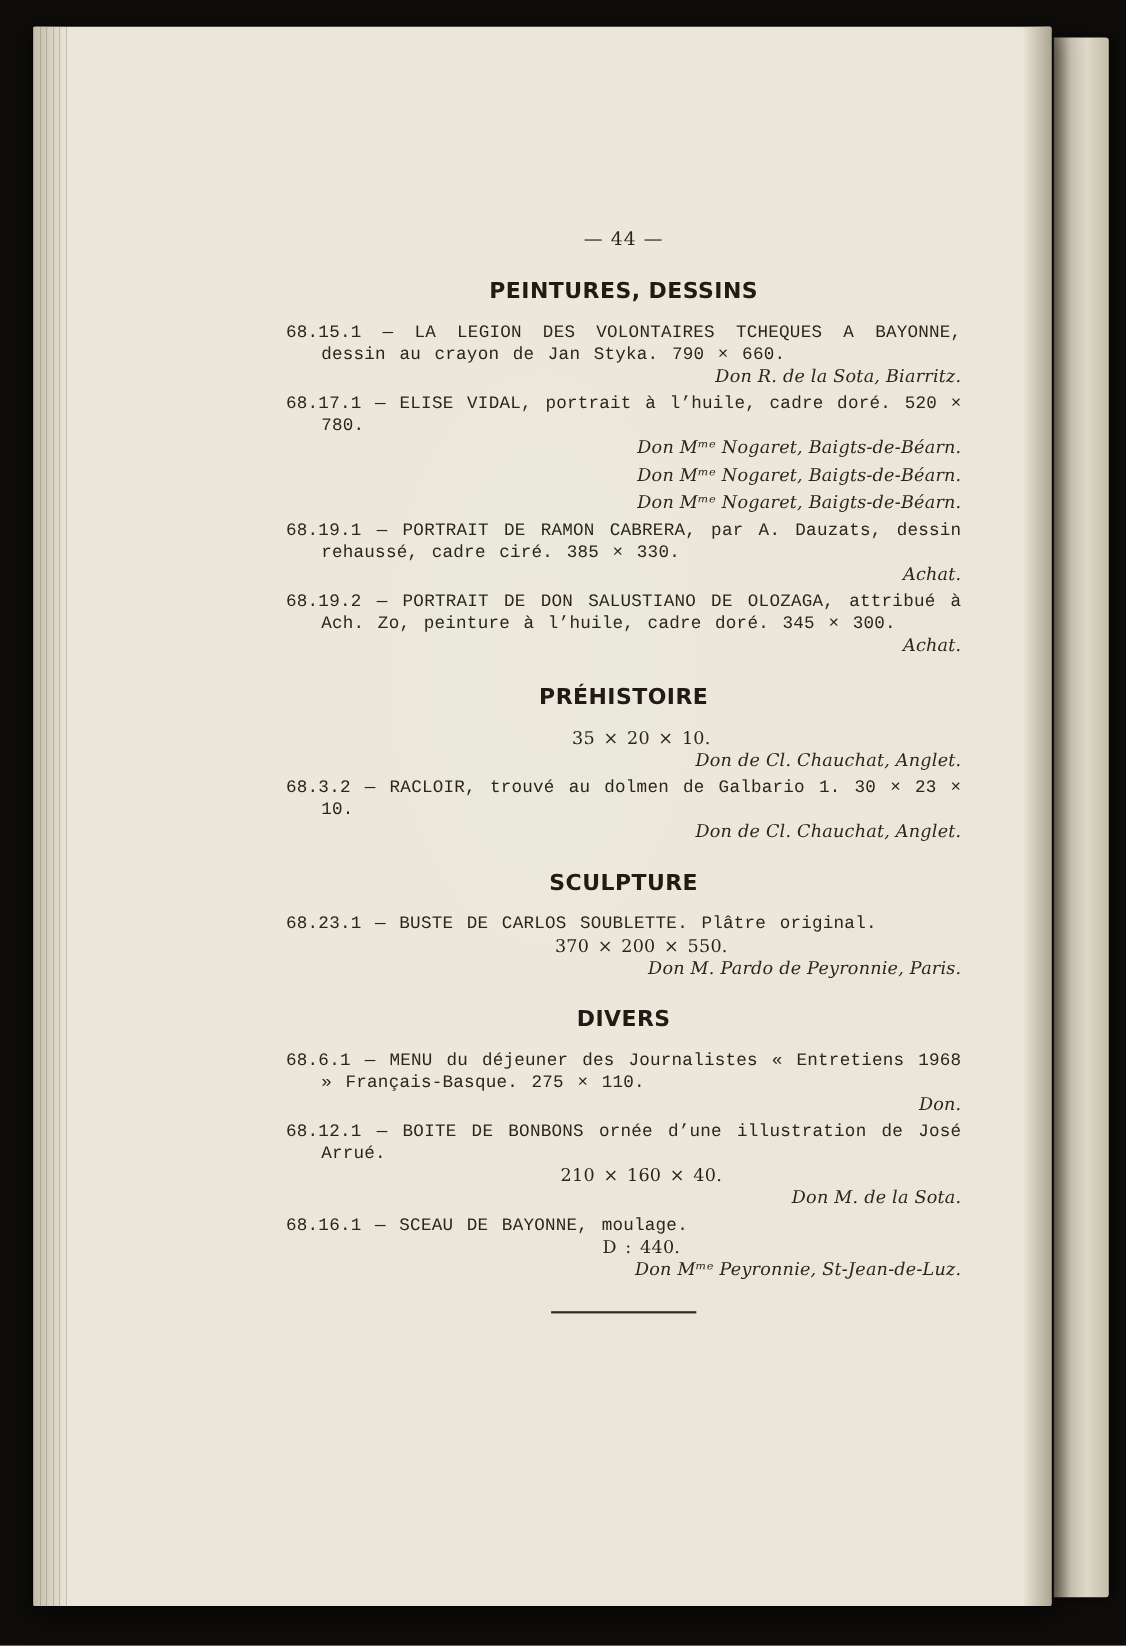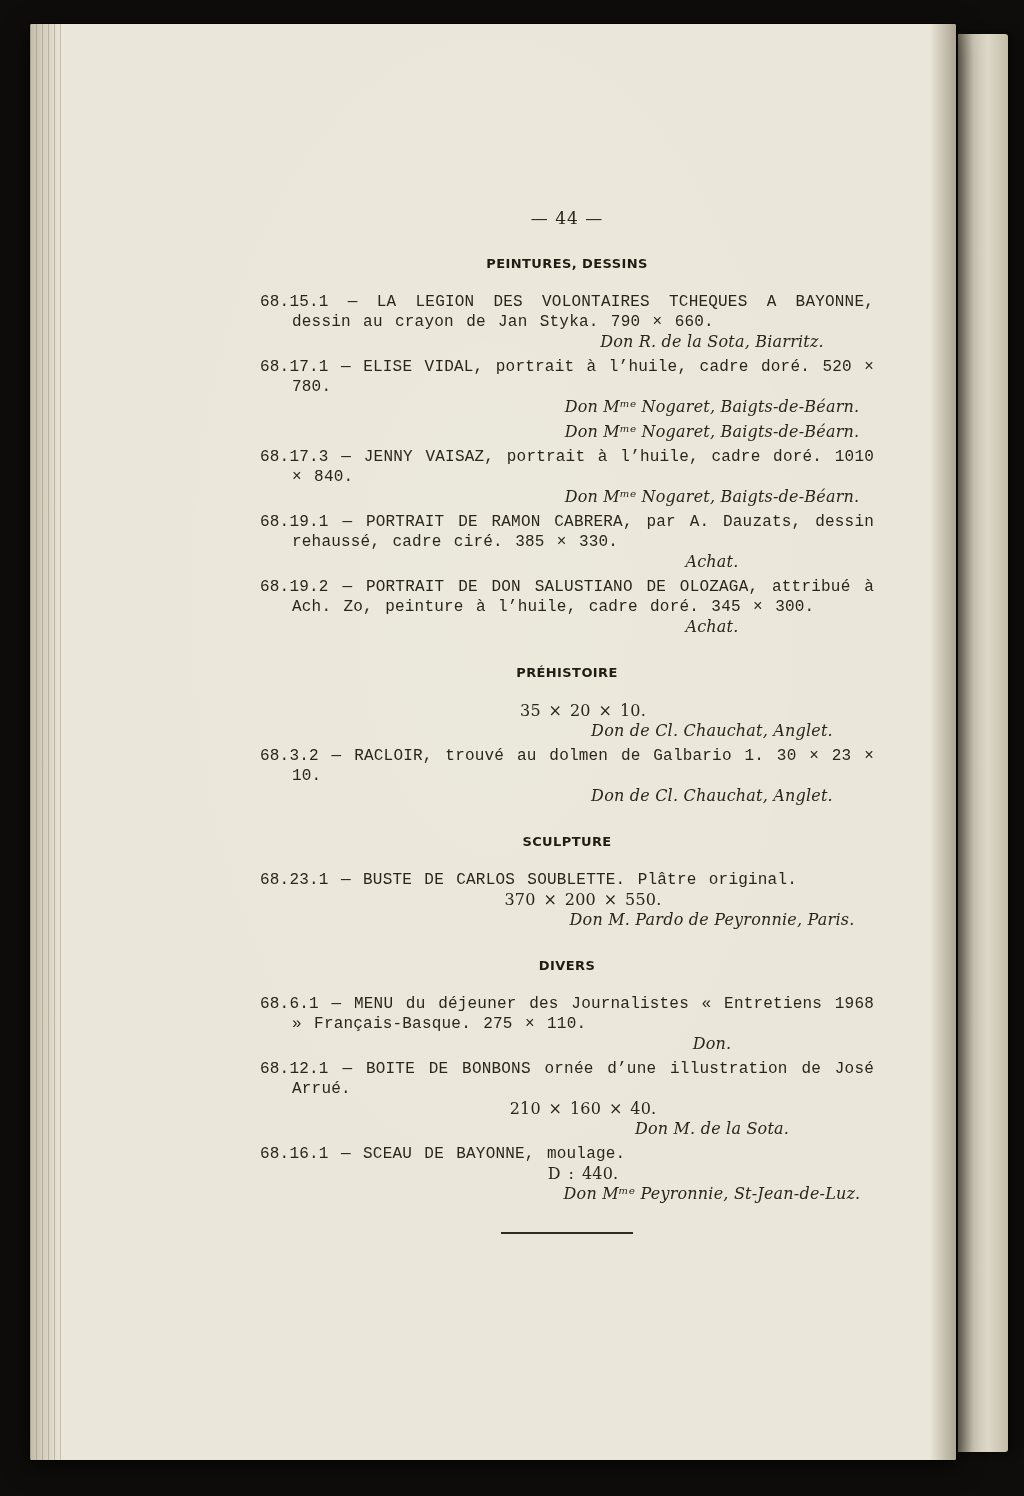--- a/index.html
+++ b/index.html
@@ -56,21 +56,21 @@
   }
   .page-number{
     text-align:center;
     font-size:17px;
     letter-spacing:1px;
     margin:0 0 20px 0;
   }
   .section-title{
     font-family:"DejaVu Sans", sans-serif;
     font-weight:bold;
-    font-size:13px;
+    font-size:20px;
     line-height:20px;
     letter-spacing:.4px;
     text-align:center;
     color:#211c13;
     margin:26px 0 18px 0;
   }
   .entry{margin:0 0 5px 0;}
   .entry-text{
     margin:0;
     padding-left:32px;
@@ -82,21 +82,21 @@
   .entry-dims{
     margin:0;
     padding-left:32px;
     text-align:center;
     word-spacing:2.5px;
   }
   .entry-credit{
     margin:0;
     padding-left:290px;
     font-style:italic;
-    text-align:center;
+    text-align:right;
   }
   .closing-rule{
     width:132px;height:0;
     border-top:2px solid #2f2a20;
     margin:28px auto 0 auto;
   }
 </style>
 </head>
 <body>
 
@@ -121,21 +121,20 @@
       <div class="entry">
         <p class="entry-text"><span class="entry-id">68.17.1</span><span> — </span><span>ELISE VIDAL, portrait à l’huile, cadre doré. 520 × 780.</span></p>
         <p class="entry-credit">Don Mᵐᵉ Nogaret, Baigts-de-Béarn.</p>
       </div>
 
       <div class="entry">
         <p class="entry-credit">Don Mᵐᵉ Nogaret, Baigts-de-Béarn.</p>
       </div>
 
       <div class="entry">
-        <p class="entry-text"><span class="entry-id">68.17.3</span><span> — </span><span>JENNY VAISAZ, portrait à l’huile, cadre doré. 1010 × 840.</span></p>
         <p class="entry-credit">Don Mᵐᵉ Nogaret, Baigts-de-Béarn.</p>
       </div>
 
       <div class="entry">
         <p class="entry-text"><span class="entry-id">68.19.1</span><span> — </span><span>PORTRAIT DE RAMON CABRERA, par A. Dauzats, dessin rehaussé, cadre ciré. 385 × 330.</span></p>
         <p class="entry-credit">Achat.</p>
       </div>
 
       <div class="entry">
         <p class="entry-text"><span class="entry-id">68.19.2</span><span> — </span><span>PORTRAIT DE DON SALUSTIANO DE OLOZAGA, attribué à Ach. Zo, peinture à l’huile, cadre doré. 345 × 300.</span></p>

